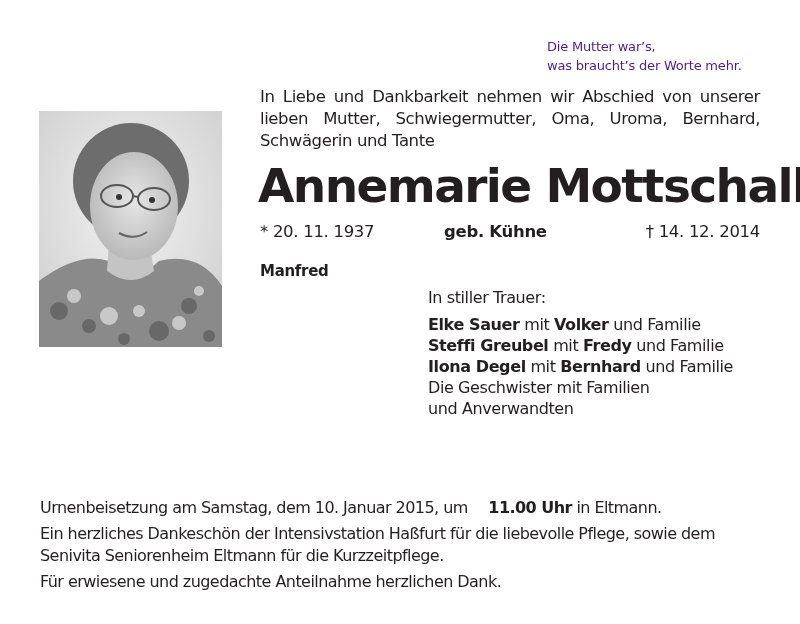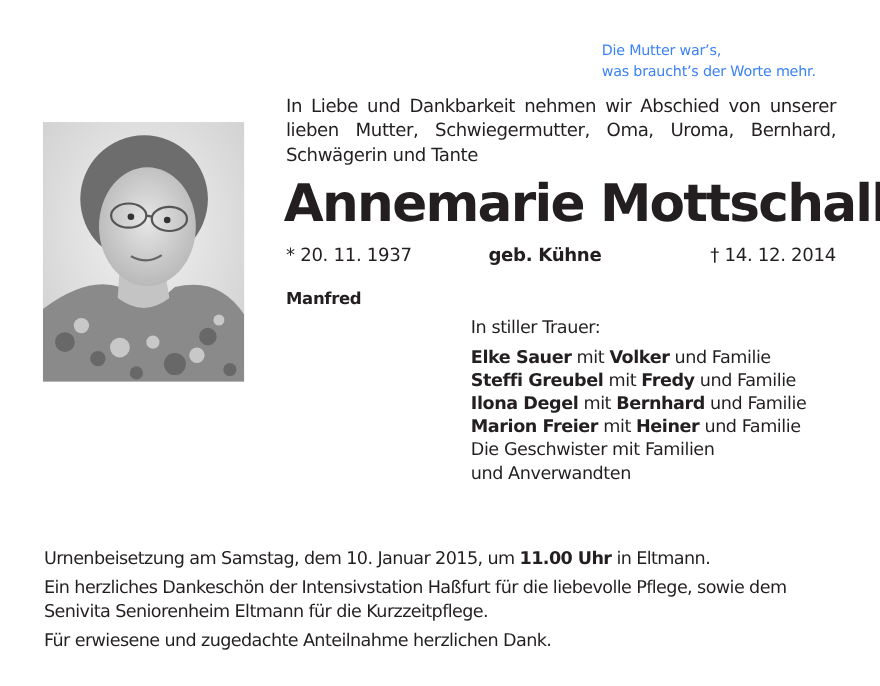--- a/index.html
+++ b/index.html
@@ -1,41 +1,41 @@
 <!DOCTYPE html>
 <html><head>
 <meta charset="utf-8">
 <style>
   html, body { margin: 0; padding: 0; }
   body {
     width: 800px; height: 624px; background: #ffffff; position: relative; overflow: hidden;
     font-family: "DejaVu Sans", sans-serif; color: #231f20;
   }
   .abs { position: absolute; }
-  .motto { left: 547px; top: 37px; font-size: 13px; line-height: 19px; color: #3b82f6; letter-spacing: -0.2px; }
+  .motto { left: 547px; top: 37px; font-size: 13px; line-height: 19px; color: #4c1d95; letter-spacing: -0.2px; }
   .intro { left: 260px; top: 86px; width: 500px; font-size: 16.5px; line-height: 22px; text-align: justify; letter-spacing: -0.4px; }
   .intro .last { text-align: left; }
   .photo {
     left: 39px; top: 111px; width: 183px; height: 236px; overflow: hidden;
     background: linear-gradient(180deg, #e8e8e8 0%, #dcdcdc 60%, #cfcfcf 100%);
   }
   .name { left: 258px; top: 158px; font-size: 47px; line-height: 56px; letter-spacing: -1.6px; font-weight: bold; white-space: nowrap; }
   .dates { left: 260px; top: 222px; width: 500px; height: 24px; font-size: 16.5px; }
   .dates span { position: absolute; top: 0; white-space: nowrap; letter-spacing: -0.3px; }
   .born { left: 0; }
   .maiden { left: 184px; font-weight: bold; }
   .died { right: 0; }
   .place { left: 260px; top: 262px; font-size: 15px; font-weight: bold; letter-spacing: -0.3px; }
   .mourn { left: 428px; top: 287px; font-size: 16px; line-height: 21px; letter-spacing: -0.4px; }
   .mourn .head { margin-bottom: 6px; }
   .mourn .line { white-space: nowrap; }
   .mourn b { font-weight: bold; }
   .footer { left: 40px; top: 497px; font-size: 16px; line-height: 22px; letter-spacing: -0.55px; white-space: nowrap; }
   .footer div { white-space: nowrap; }
-  .footer b { font-weight: bold; }
+  .footer b { font-weight: bold; margin-left: 16px; }
   .footer .gap { margin-top: 4px; }
 </style>
 </head>
 <body>
 
 <div class="abs motto">
   <div>Die Mutter war’s,</div>
   <div>was braucht’s der Worte mehr.</div>
 </div>
 
@@ -100,21 +100,20 @@
   <span class="died">† 14. 12. 2014</span>
 </div>
 
 <div class="abs place">Manfred</div>
 
 <div class="abs mourn">
   <div class="head">In stiller Trauer:</div>
   <div class="line"><b>Elke Sauer</b> <span>mit</span> <b>Volker</b> <span>und Familie</span></div>
   <div class="line"><b>Steffi Greubel</b> <span>mit</span> <b>Fredy</b> <span>und Familie</span></div>
   <div class="line"><b>Ilona Degel</b> <span>mit</span> <b>Bernhard</b> <span>und Familie</span></div>
-  <div class="line"><b>Marion Freier</b> <span>mit</span> <b>Heiner</b> <span>und Familie</span></div>
   <div class="line">Die Geschwister mit Familien</div>
   <div class="line">und Anverwandten</div>
 </div>
 
 <div class="abs footer">
   <div><span>Urnenbeisetzung am Samstag, dem 10. Januar 2015, um</span> <b>11.00 Uhr</b> <span>in Eltmann.</span></div>
   <div class="gap">Ein herzliches Dankeschön der Intensivstation Haßfurt für die liebevolle Pflege, sowie dem</div>
   <div>Senivita Seniorenheim Eltmann für die Kurzzeitpflege.</div>
   <div class="gap">Für erwiesene und zugedachte Anteilnahme herzlichen Dank.</div>
 </div>

